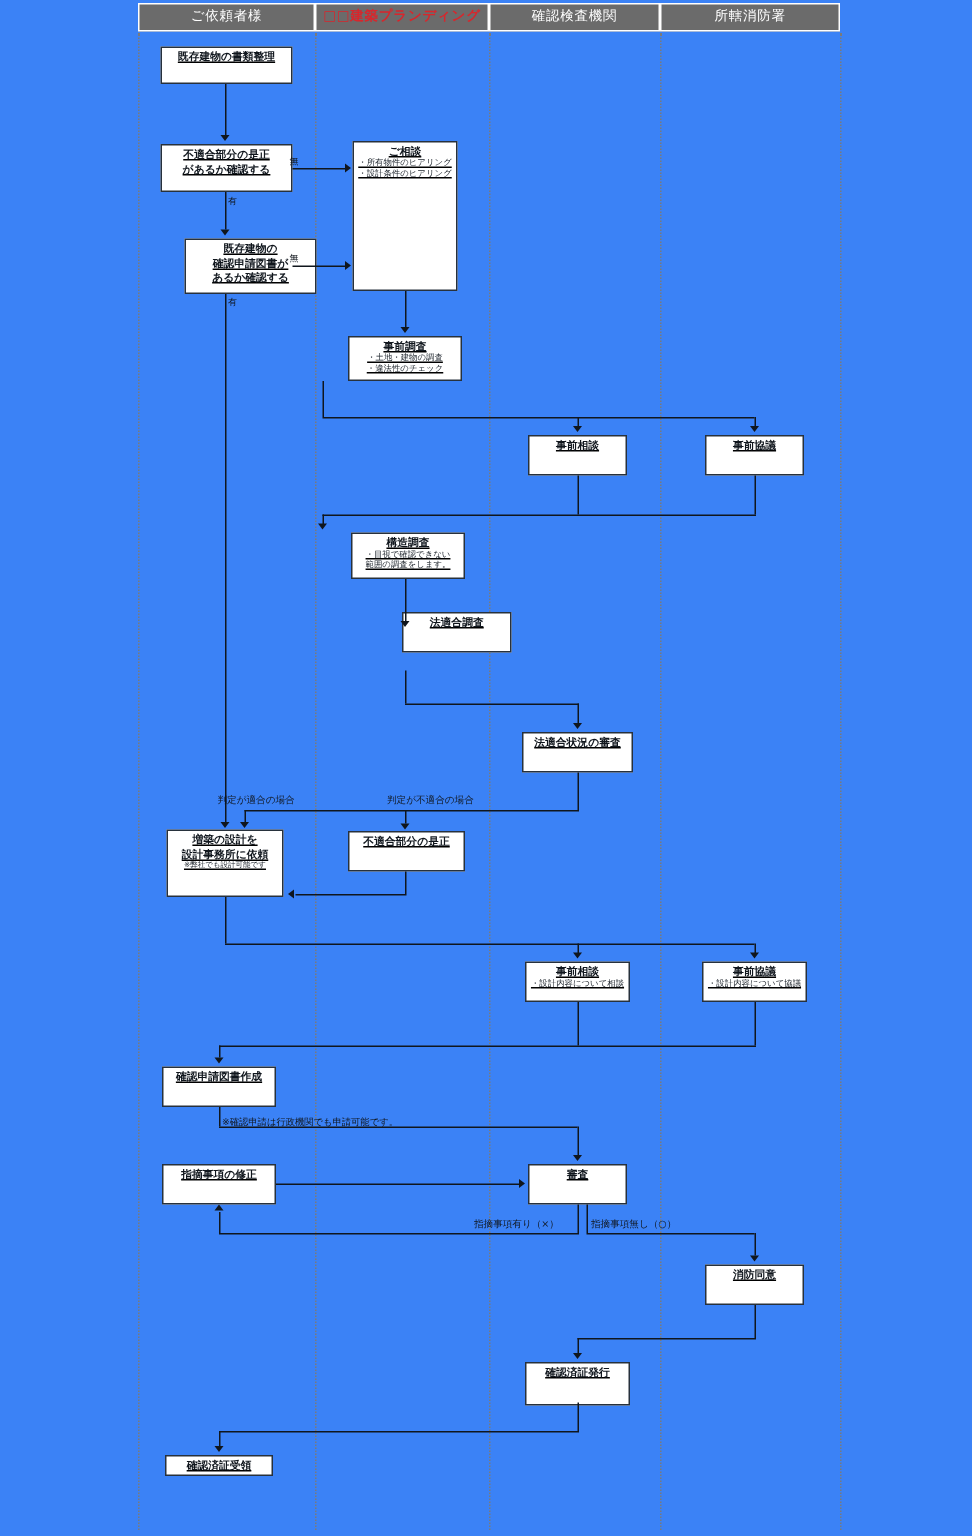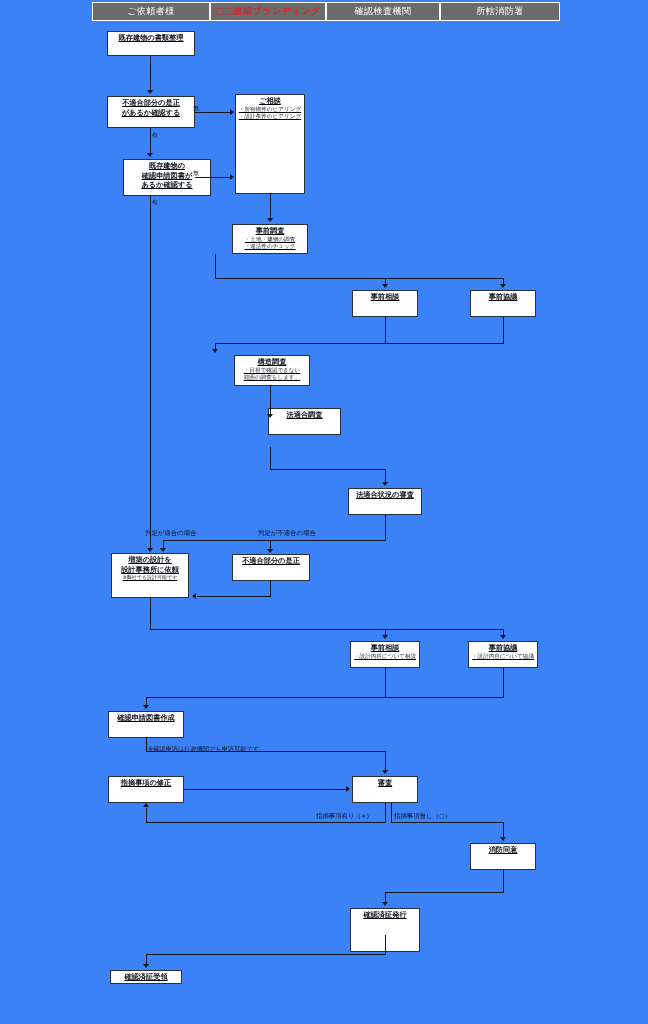--- a/index.html
+++ b/index.html
@@ -216,21 +216,21 @@
   </div>
 
   <div class="node" style="left:352px;top:776px;width:66px;height:27px;">
     <div class="t">審査</div>
   </div>
 
   <div class="node" style="left:470px;top:843px;width:66px;height:27px;">
     <div class="t">消防同意</div>
   </div>
 
-  <div class="node" style="left:350px;top:908px;width:70px;height:44px;">
+  <div class="node" style="left:350px;top:908px;width:70px;height:29px;">
     <div class="t">確認済証発行</div>
   </div>
 
   <div class="node" style="left:110px;top:970px;width:72px;height:14px;">
     <div class="t">確認済証受領</div>
   </div>
 
   <div class="ln v" style="left:150px;top:56px;height:34px;"></div>
   <div class="arw down" style="left:147px;top:90px;"></div>
 

